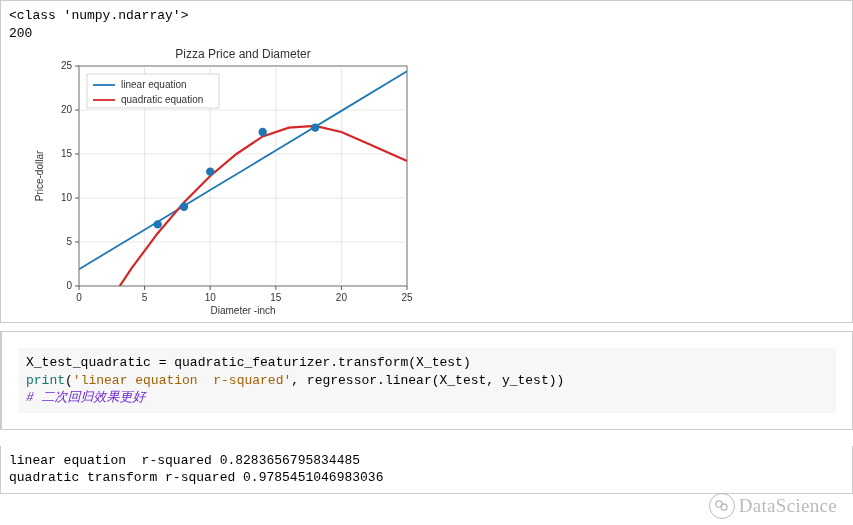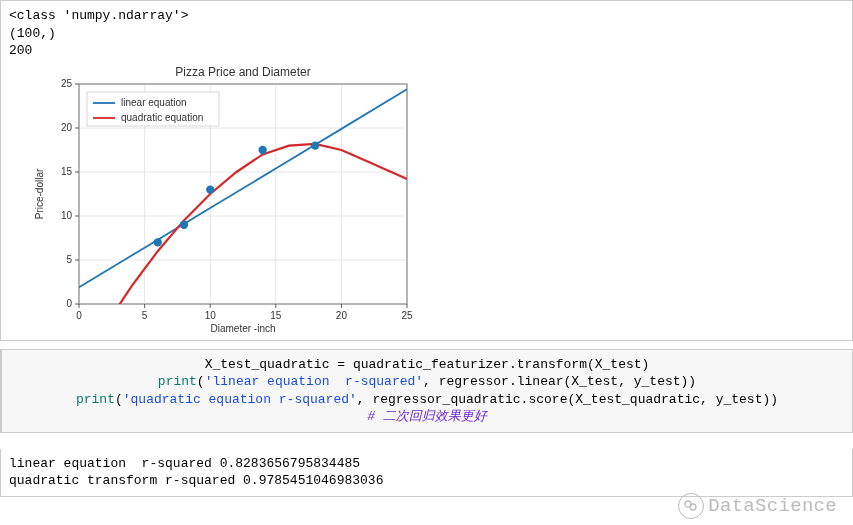--- a/index.html
+++ b/index.html
@@ -16,70 +16,68 @@
   }
   .output-block {
     border: 1px solid #ccc;
     padding: 6px 8px;
     margin: 0;
     background: #fff;
   }
   .code-block-outer {
     border: 1px solid #ccc;
     border-left: 2px solid #ccc;
-    padding: 0;
+    padding: 16px;
     margin: 8px 0 0 0;
-    text-align: center;
   }
   .code-block {
     background: #f7f7f7;
     padding: 6px 8px;
     font-family: "Courier New", monospace;
     font-size: 13px;
   }
   .plain-line { white-space: pre; line-height: 1.35; font-family: Liberation Mono, monospace; }
   .chart-wrap {
     width: 400px;
     height: 270px;
     margin: 4px 0 0 18px;
     position: relative;
   }
   svg { display:block; }
   .watermark {
     position: absolute;
     right: 16px;
     bottom: 6px;
     color: #bbb;
-    font-family: Liberation Mono, monospace;
+    font-family: Liberation Serif, serif;
     font-size: 19px;
     font-weight: 500;
     letter-spacing: 0.3px;
     display: flex;
     align-items: center;
     gap: 4px;
   }
   .wm-icon {
     display:inline-flex;
     width: 26px; height: 26px;
     border: 1.5px solid #bbb;
     border-radius: 50%;
     align-items: center;
     justify-content: center;
     position: relative;
   }
   .kw-green { color: #0f766e; }
-  .str-red { color: #1d4ed8; }
+  .str-red { color: #a16207; }
   .comment-it { color: #6d28d9; font-style: italic; }
 </style>
 </head>
 <body>
 
 <div class="output-block">
   <div class="plain-line">&lt;class 'numpy.ndarray'&gt;</div>
-  <div class="plain-line">(100,)</div>
   <div class="plain-line">200</div>
 
   <div class="chart-wrap">
     <svg id="chart-svg" viewBox="0 0 400 270" width="400" height="270">
         <rect x="52" y="20" width="328" height="220" fill="#fff" stroke="#333" stroke-width="0.8"></rect>
         <line x1="52" y1="20" x2="52" y2="240" stroke="#ccc" stroke-width="0.5"></line>
         <line x1="52" y1="240" x2="380" y2="240" stroke="#ccc" stroke-width="0.5"></line>
         <line x1="52" y1="240" x2="52" y2="244" stroke="#333" stroke-width="0.8"></line>
         <line x1="48" y1="240" x2="52" y2="240" stroke="#333" stroke-width="0.8"></line>
         <text x="52" y="255" text-anchor="middle" font-size="10" fill="#333" font-family="Arial">0</text>
@@ -133,21 +131,20 @@
         <line x1="66" y1="54" x2="88" y2="54" stroke="#d62728" stroke-width="1.8"></line>
         <text x="94" y="57" font-size="10" fill="#333" font-family="Arial">quadratic equation</text>
       </svg>
   </div>
 </div>
 
 <div class="code-block-outer">
   <div class="code-block">
     <div class="plain-line"><span>X_test_quadratic </span><span>=</span><span> quadratic_featurizer.transform(X_test)</span></div>
     <div class="plain-line"><span class="kw-green">print</span>(<span class="str-red">'linear equation  r-squared'</span><span>, regressor.linear(X_test, y_test))</span></div>
-    <div class="plain-line"><span class="kw-green">print</span>(<span class="str-red">'quadratic equation r-squared'</span><span>, regressor_quadratic.score(X_test_quadratic, y_test))</span></div>
     <div class="plain-line"><span class="comment-it"># 二次回归效果更好</span></div>
   </div>
 </div>
 
 <div class="output-block" style="border-top:none; margin-top:16px;">
   <div class="plain-line">linear equation  r-squared 0.8283656795834485</div>
   <div class="plain-line">quadratic transform r-squared 0.9785451046983036</div>
 </div>
 
 <div class="watermark">

